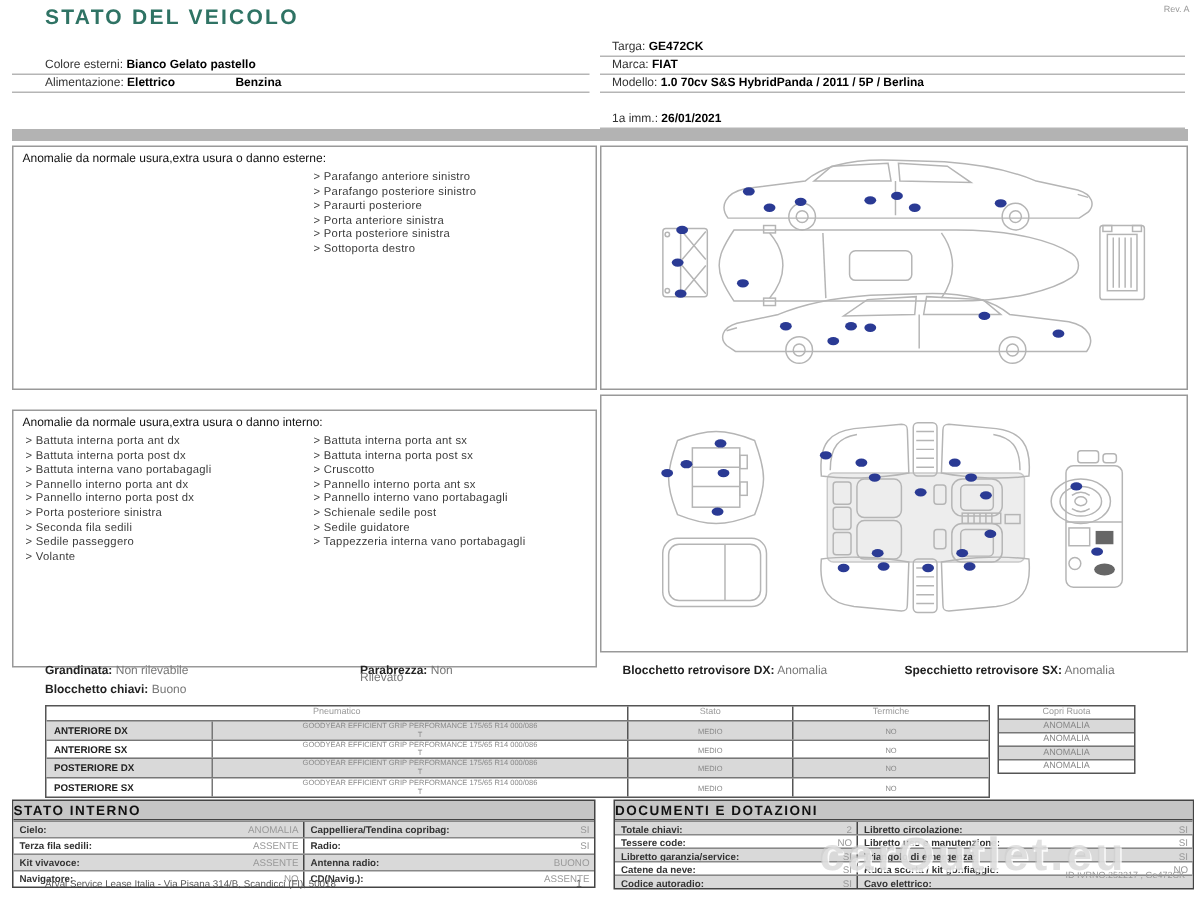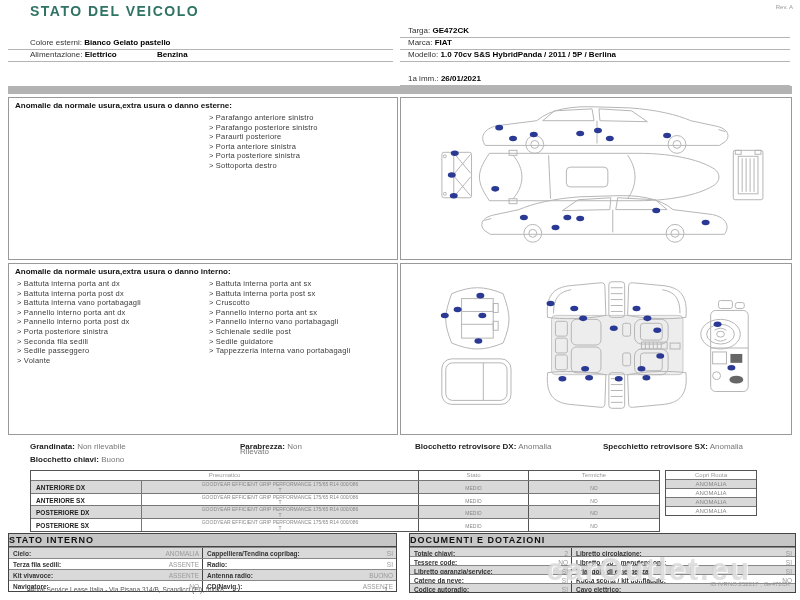--- a/index.html
+++ b/index.html
@@ -15,23 +15,23 @@
   .kv b{color:#000;}
   .kv-l{left:8px;width:385px;padding-left:22px;}
   .kv-r{left:400px;width:390px;padding-left:8px;}
   .val2{margin-left:38px;}
 
   .graybar{position:absolute;left:8px;top:86px;width:784px;height:8px;background:#b3b3b3;}
 
   .panel{position:absolute;border:1px solid #999;background:#fff;box-sizing:border-box;}
   #ext-text{left:8px;top:97px;width:390px;height:163px;}
   #ext-diag{left:400px;top:97px;width:392px;height:163px;}
-  #int-text{left:8px;top:263px;width:390px;height:172px;}
+  #int-text{left:8px;top:273px;width:390px;height:172px;}
   #int-diag{left:400px;top:263px;width:392px;height:172px;}
-  .panel-title{position:absolute;left:6px;top:3px;font-size:8px;font-weight:bold;color:#111;}
+  .panel-title{position:absolute;left:6px;top:3px;font-size:8px;font-weight:normal;color:#111;}
   .col{position:absolute;top:15px;font-size:7.5px;color:#3a3a3a;line-height:9.6px;letter-spacing:0.2px;}
   .c1{left:8px;width:148px;}
   .c2{left:200px;width:148px;}
 
   .status{position:absolute;font-size:8px;color:#777;white-space:nowrap;}
   .status .lbl{font-weight:bold;color:#222;}
 
   #tire-table{position:absolute;left:30px;top:470px;width:630px;border:1px solid #555;box-sizing:border-box;background:#fff;}
   .tire-head{display:flex;height:9px;font-size:6px;color:#999;line-height:9px;}
   .th-pneu{width:388px;text-align:center;border-right:1px solid #555;box-sizing:border-box;}

